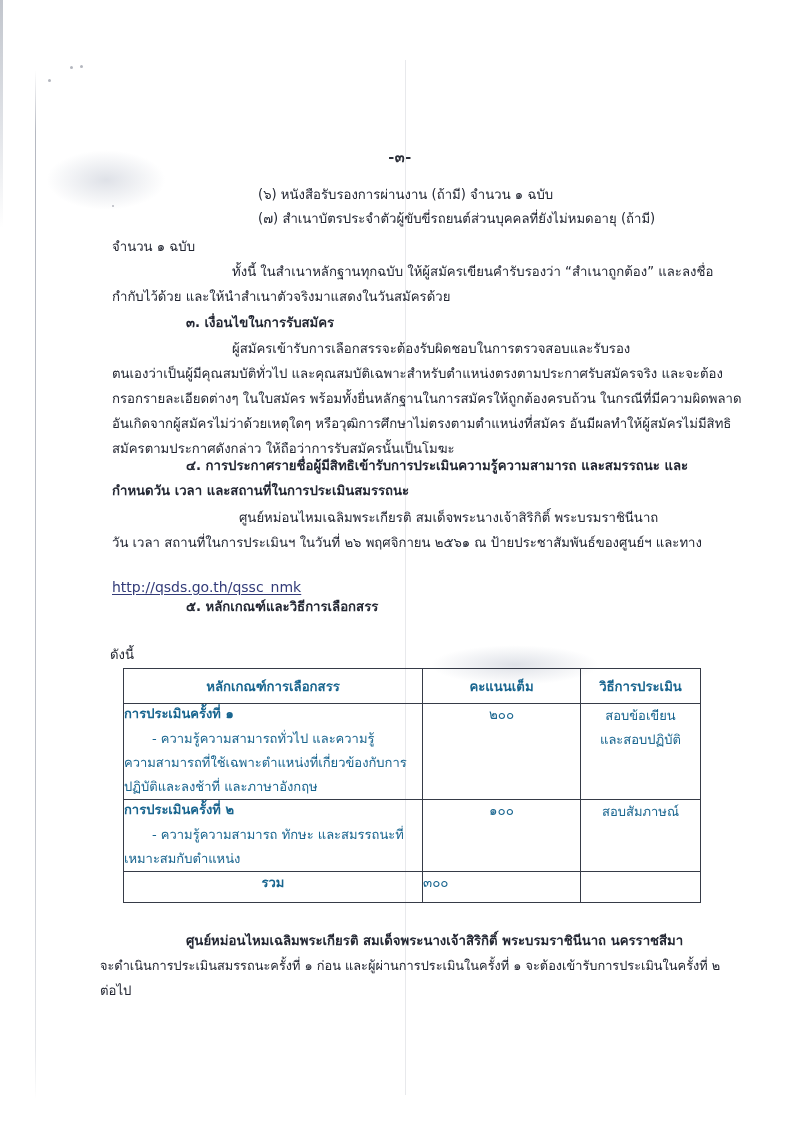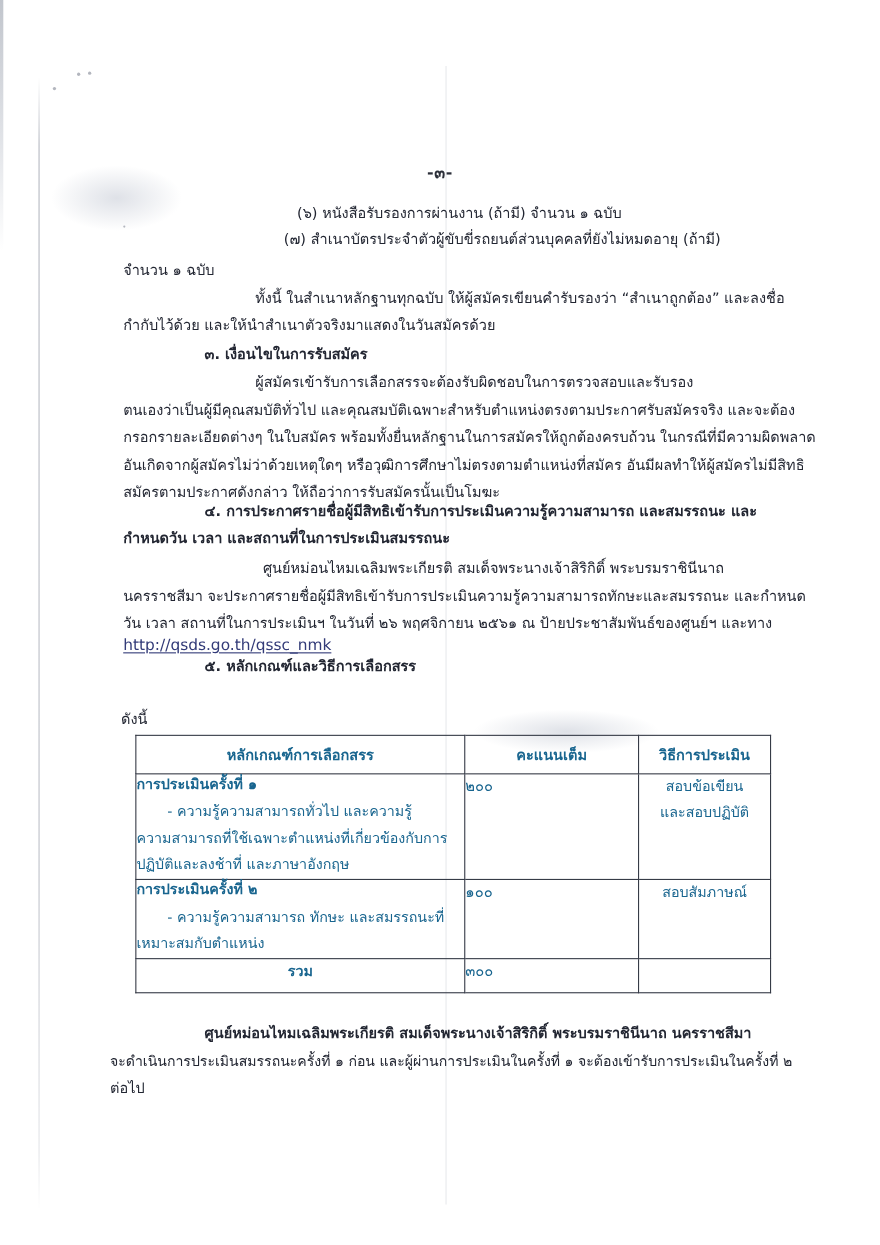--- a/index.html
+++ b/index.html
@@ -119,20 +119,21 @@
     height: 34px;
     vertical-align: middle;
     font-size: 13.2px;
   }
   .col-crit { width: 299px; }
   .col-score { width: 158px; }
   .col-method { width: 120px; }
 
   .cell-pad { padding: 6px 8px 10px 8px; }
   .cell-center {
+    text-align: center;
     padding-top: 9px;
     font-size: 13.4px;
   }
   .cell-method {
     text-align: center;
     padding-top: 8px;
     line-height: 24px;
     font-size: 13px;
   }
   .row-head-label {
@@ -173,21 +174,21 @@
   <div class="speck" style="left:80px; top:65px; width:3px; height:3px;"></div>
   <div class="speck" style="left:48px; top:79px; width:3px; height:3px;"></div>
   <div class="speck" style="left:112px; top:205px; width:2px; height:2px;"></div>
   <div class="smudge" style="left:46px; top:150px; width:120px; height:60px;"></div>
   <div class="smudge" style="left:430px; top:645px; width:170px; height:40px;"></div>
 
   <div class="content">
 
     <div class="page-marker">-๓-</div>
 
-    <div class="line" style="left:270px; top:188px;">(๖) หนังสือรับรองการผ่านงาน (ถ้ามี) จำนวน ๑ ฉบับ</div>
+    <div class="line" style="left:258px; top:188px;">(๖) หนังสือรับรองการผ่านงาน (ถ้ามี) จำนวน ๑ ฉบับ</div>
     <div class="line" style="left:258px; top:212px;">(๗) สำเนาบัตรประจำตัวผู้ขับขี่รถยนต์ส่วนบุคคลที่ยังไม่หมดอายุ (ถ้ามี)</div>
 
     <div class="line" style="left:112px; top:240px;">จำนวน ๑ ฉบับ</div>
 
     <div class="line" style="left:232px; top:265px;">ทั้งนี้ ในสำเนาหลักฐานทุกฉบับ ให้ผู้สมัครเขียนคำรับรองว่า “สำเนาถูกต้อง” และลงชื่อ</div>
     <div class="line" style="left:112px; top:290px;">กำกับไว้ด้วย และให้นำสำเนาตัวจริงมาแสดงในวันสมัครด้วย</div>
 
     <div class="line bold" style="left:186px; top:316px;">๓. เงื่อนไขในการรับสมัคร</div>
     <div class="para-block" style="left:112px; top:336px;">
       <span class="ln" style="padding-left:120px;">ผู้สมัครเข้ารับการเลือกสรรจะต้องรับผิดชอบในการตรวจสอบและรับรอง</span>
@@ -195,21 +196,20 @@
       <span class="ln">กรอกรายละเอียดต่างๆ ในใบสมัคร พร้อมทั้งยื่นหลักฐานในการสมัครให้ถูกต้องครบถ้วน ในกรณีที่มีความผิดพลาด</span>
       <span class="ln">อันเกิดจากผู้สมัครไม่ว่าด้วยเหตุใดๆ หรือวุฒิการศึกษาไม่ตรงตามตำแหน่งที่สมัคร อันมีผลทำให้ผู้สมัครไม่มีสิทธิ</span>
       <span class="ln">สมัครตามประกาศดังกล่าว ให้ถือว่าการรับสมัครนั้นเป็นโมฆะ</span>
     </div>
 
     <div class="line bold" style="left:186px; top:459px;">๔. การประกาศรายชื่อผู้มีสิทธิเข้ารับการประเมินความรู้ความสามารถ และสมรรถนะ และ</div>
     <div class="line bold" style="left:112px; top:484px;">กำหนดวัน เวลา และสถานที่ในการประเมินสมรรถนะ</div>
 
     <div class="para-block" style="left:112px; top:505px;">
       <span class="ln" style="padding-left:127px;">ศูนย์หม่อนไหมเฉลิมพระเกียรติ สมเด็จพระนางเจ้าสิริกิติ์ พระบรมราชินีนาถ</span>
-      <span class="ln">นครราชสีมา จะประกาศรายชื่อผู้มีสิทธิเข้ารับการประเมินความรู้ความสามารถทักษะและสมรรถนะ และกำหนด</span>
       <span class="ln">วัน เวลา สถานที่ในการประเมินฯ ในวันที่ ๒๖ พฤศจิกายน ๒๕๖๑ ณ ป้ายประชาสัมพันธ์ของศูนย์ฯ และทาง</span>
     </div>
 
     <a class="url-link" href="#" style="position:absolute; left:112px; top:579px;">http://qsds.go.th/qssc_nmk</a>
 
     <div class="line bold" style="left:186px; top:600px;">๕. หลักเกณฑ์และวิธีการเลือกสรร</div>
     <div class="line" style="left:110px; top:648px;">ดังนี้</div>
 
     <table class="crit-table">
       <colgroup>

